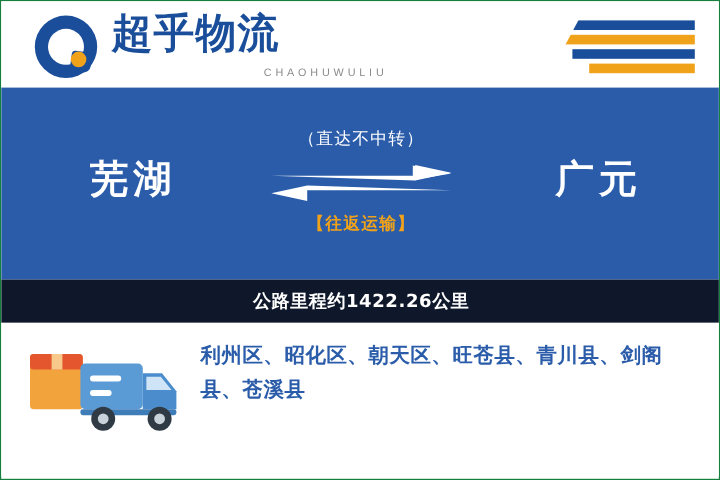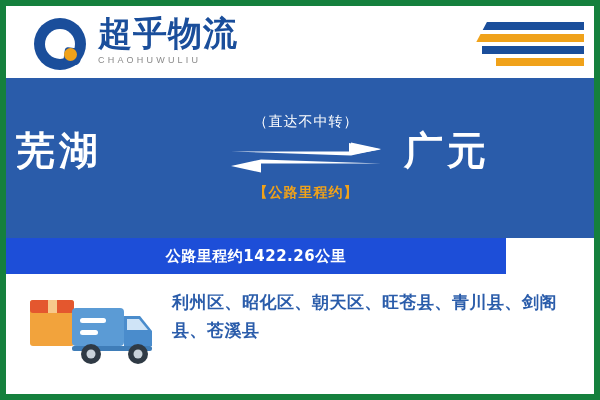--- a/index.html
+++ b/index.html
@@ -12,21 +12,21 @@
     font-family: "DejaVu Sans", "Liberation Sans", sans-serif;
     background: #ffffff;
     overflow: hidden;
   }
   .page {
     position: relative;
     width: 600px;
     height: 400px;
     background: #ffffff;
     box-sizing: border-box;
-    border: 6px solid #15803d;
+    border: 1px solid #15803d;
     overflow: hidden;
   }
 
   
   .header {
     position: absolute;
     left: 0; top: 0;
     width: 600px;
     height: 72px;
     background: #ffffff;
@@ -82,25 +82,26 @@
   }
   .brand-cn {
     font-size: 34px;
     font-weight: bold;
     color: #1a4e9b;
     letter-spacing: 1px;
     line-height: 38px;
     font-family: "DejaVu Sans", "Liberation Sans", sans-serif;
   }
   .brand-en {
-    margin-top: 3px;
+    margin-top: 8px;
     font-size: 9px;
     letter-spacing: 3.2px;
     color: #8a8a8a;
     font-family: "Liberation Sans", sans-serif;
+    text-align: right;
   }
   .stripes {
     position: absolute;
     right: 22px;
     top: 14px;
     width: 130px;
     height: 46px;
   }
   .stripes .s {
     position: absolute;
@@ -128,26 +129,26 @@
     left: 0; top: 72px;
     width: 600px;
     height: 160px;
     background: #2a5caa;
   }
   .city {
     position: absolute;
     top: 48px;
     width: 200px;
     color: #ffffff;
-    font-size: 39px;
+    font-size: 32px;
     font-weight: bold;
     letter-spacing: 4px;
     line-height: 56px;
-    text-align: left;
-    font-family: Liberation Mono, monospace;
+    text-align: center;
+    font-family: Liberation Sans, sans-serif;
   }
   .city-from { left: 10px; }
   .city-to   { right: 2px; }
 
   .mid {
     position: absolute;
     left: 200px;
     top: 34px;
     width: 200px;
     height: 100px;
@@ -180,23 +181,23 @@
     font-weight: bold;
     letter-spacing: 1px;
     line-height: 20px;
     font-family: "DejaVu Sans", "Liberation Sans", sans-serif;
   }
 
   
   .infobar {
     position: absolute;
     left: 0; top: 232px;
-    width: 500px;
+    width: 600px;
     height: 36px;
-    background: #1d4ed8;
+    background: #0f172a;
     display: flex;
     align-items: center;
     justify-content: center;
     gap: 26px;
   }
   .infobar span {
     font-size: 15px;
     font-weight: bold;
     color: #ffffff;
     letter-spacing: 0.5px;
@@ -271,21 +272,21 @@
             <polygon points="0,9.5 120,9.5 120,0.5 150,7 120,13.5" fill="#ffffff"></polygon>
           </svg>
         </div>
         <div class="arrow-l">
           <svg width="150" height="14" viewBox="0 0 150 14">
             <polygon points="150,4.5 30,4.5 30,13.5 0,7 30,0.5" fill="#ffffff"></polygon>
           </svg>
         </div>
       </div>
 
-      <div class="roundtrip">【公路里程约】</div>
+      <div class="roundtrip">【往返运输】</div>
     </div>
 
     <div class="city city-to">广元</div>
   </div>
 
   <div class="infobar">
     <span>公路里程约1422.26公里</span>
   </div>
 
   <div class="footer">

